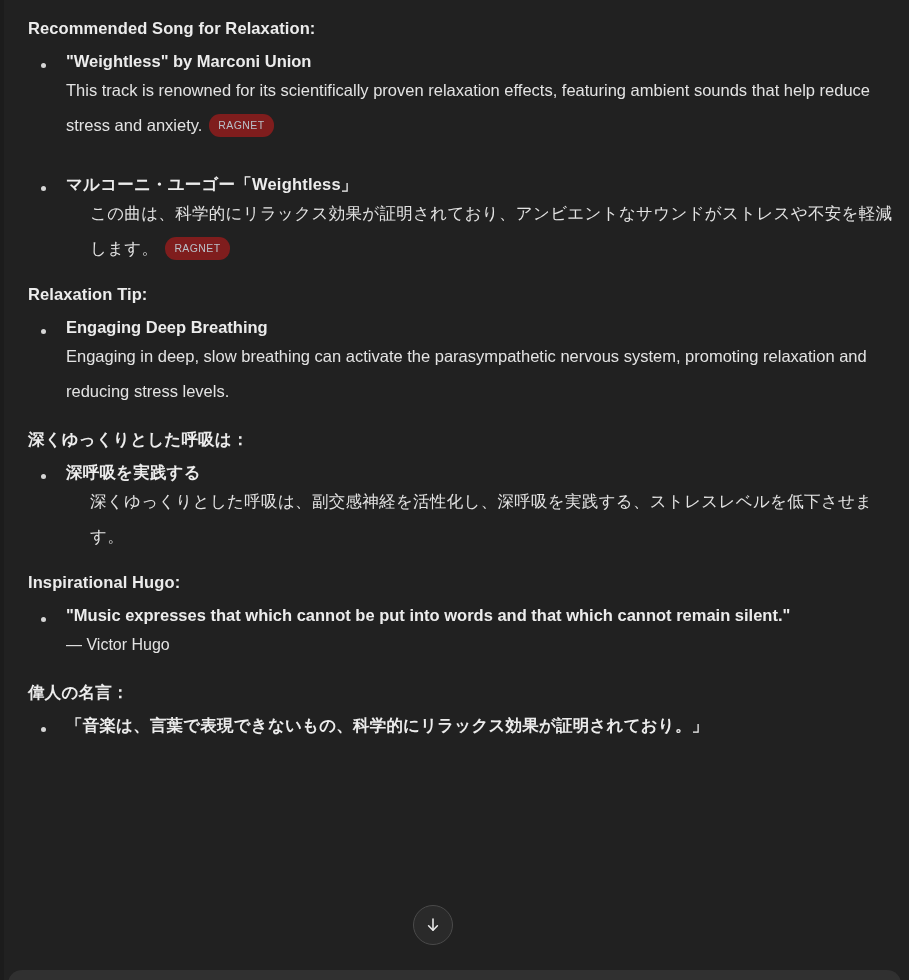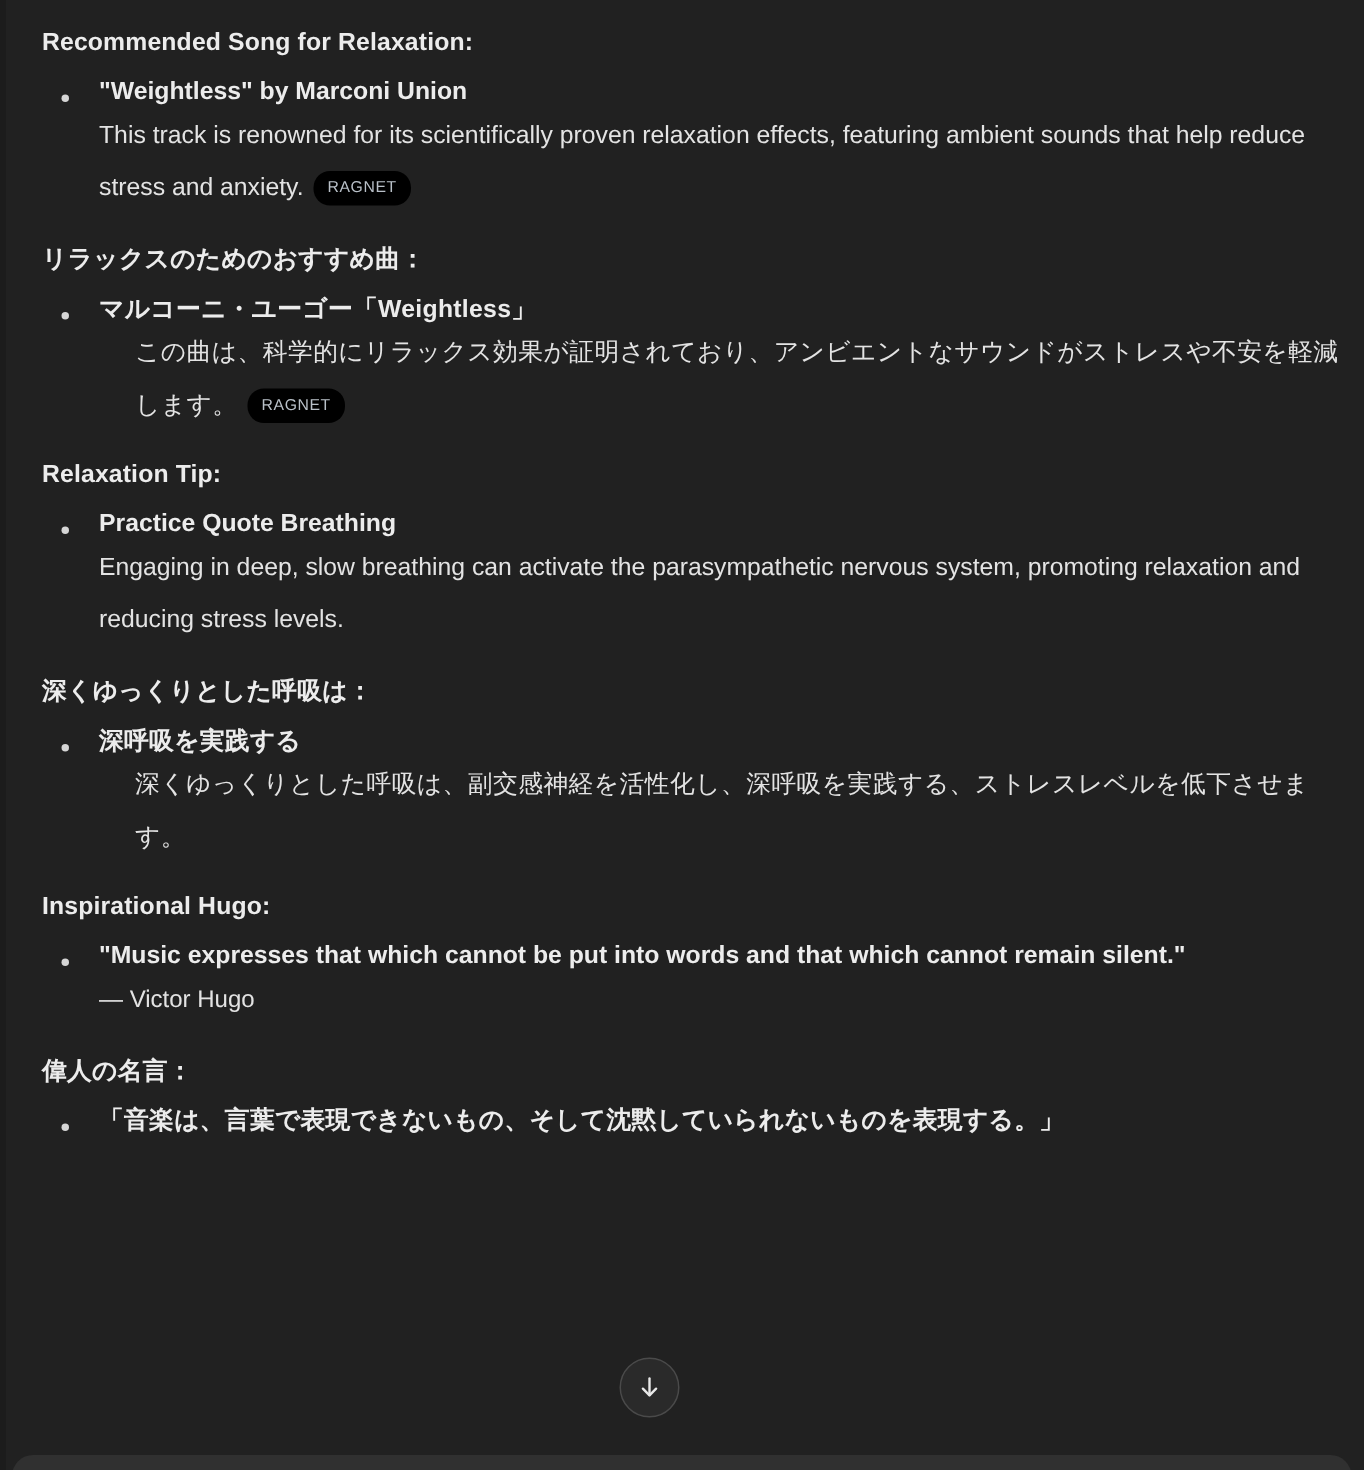--- a/index.html
+++ b/index.html
@@ -110,21 +110,21 @@
     font-weight: 400;
     line-height: 35px;
     color: #e3e3e3;
     display: block;
   }
 
   
   .cite-badge {
     display: inline-block;
     vertical-align: 2px;
-    background: #000000;
+    background: #7f1d1d;
     color: #b9c0c8;
     border-radius: 11px;
     font-size: 10.5px;
     font-weight: 500;
     letter-spacing: 0.4px;
     line-height: 1;
     padding: 6px 9px 6px 9px;
     margin-left: 7px;
     white-space: nowrap;
   }
@@ -180,36 +180,35 @@
     <div class="gap-heading-to-list"></div>
     <ul class="bullet-list">
       <li class="list-item">
         <span class="item-title">"Weightless" by Marconi Union</span>
         <span class="item-body"><span>This track is renowned for its scientifically proven relaxation effects, featuring ambient sounds that help reduce stress and anxiety.</span><span class="cite-badge">RAGNET</span></span>
       </li>
     </ul>
 
     <div class="gap-block"></div>
 
-    <div class="section-heading jp">リラックスのためのおすすめ曲：</div>
     <div class="gap-heading-to-list"></div>
     <ul class="bullet-list">
       <li class="list-item">
         <span class="item-title jp">マルコーニ・ユーゴー「Weightless」</span>
         <span class="item-body jp"><span>この曲は、科学的にリラックス効果が証明されており、アンビエントなサウンドがストレスや不安を軽減します。</span><span class="cite-badge">RAGNET</span></span>
       </li>
     </ul>
 
     <div class="gap-block-sm"></div>
 
     <div class="section-heading">Relaxation Tip:</div>
     <div class="gap-heading-to-list"></div>
     <ul class="bullet-list">
       <li class="list-item">
-        <span class="item-title">Practice Quote Breathing</span>
+        <span class="item-title">Engaging Deep Breathing</span>
         <span class="item-body">Engaging in deep, slow breathing can activate the parasympathetic nervous system, promoting relaxation and reducing stress levels.</span>
       </li>
     </ul>
 
     <div class="gap-block"></div>
 
     <div class="section-heading jp">深くゆっくりとした呼吸は：</div>
     <div class="gap-heading-to-list"></div>
     <ul class="bullet-list">
       <li class="list-item">
@@ -228,21 +227,21 @@
         <span class="attribution">— Victor Hugo</span>
       </li>
     </ul>
 
     <div class="gap-block"></div>
 
     <div class="section-heading jp">偉人の名言：</div>
     <div class="gap-heading-to-list"></div>
     <ul class="bullet-list">
       <li class="list-item">
-        <span class="item-title jp">「音楽は、言葉で表現できないもの、そして沈黙していられないものを表現する。」</span>
+        <span class="item-title jp">「音楽は、言葉で表現できないもの、科学的にリラックス効果が証明されており。」</span>
       </li>
     </ul>
 
   </div>
 </div>
 
 <button class="scroll-down-button">
   <span>
     <svg width="18" height="18" viewBox="0 0 18 18" fill="none" xmlns="http://www.w3.org/2000/svg">
       <path d="M9 3 L9 14" stroke="#e8e8e8" stroke-width="1.6" stroke-linecap="round"></path>

